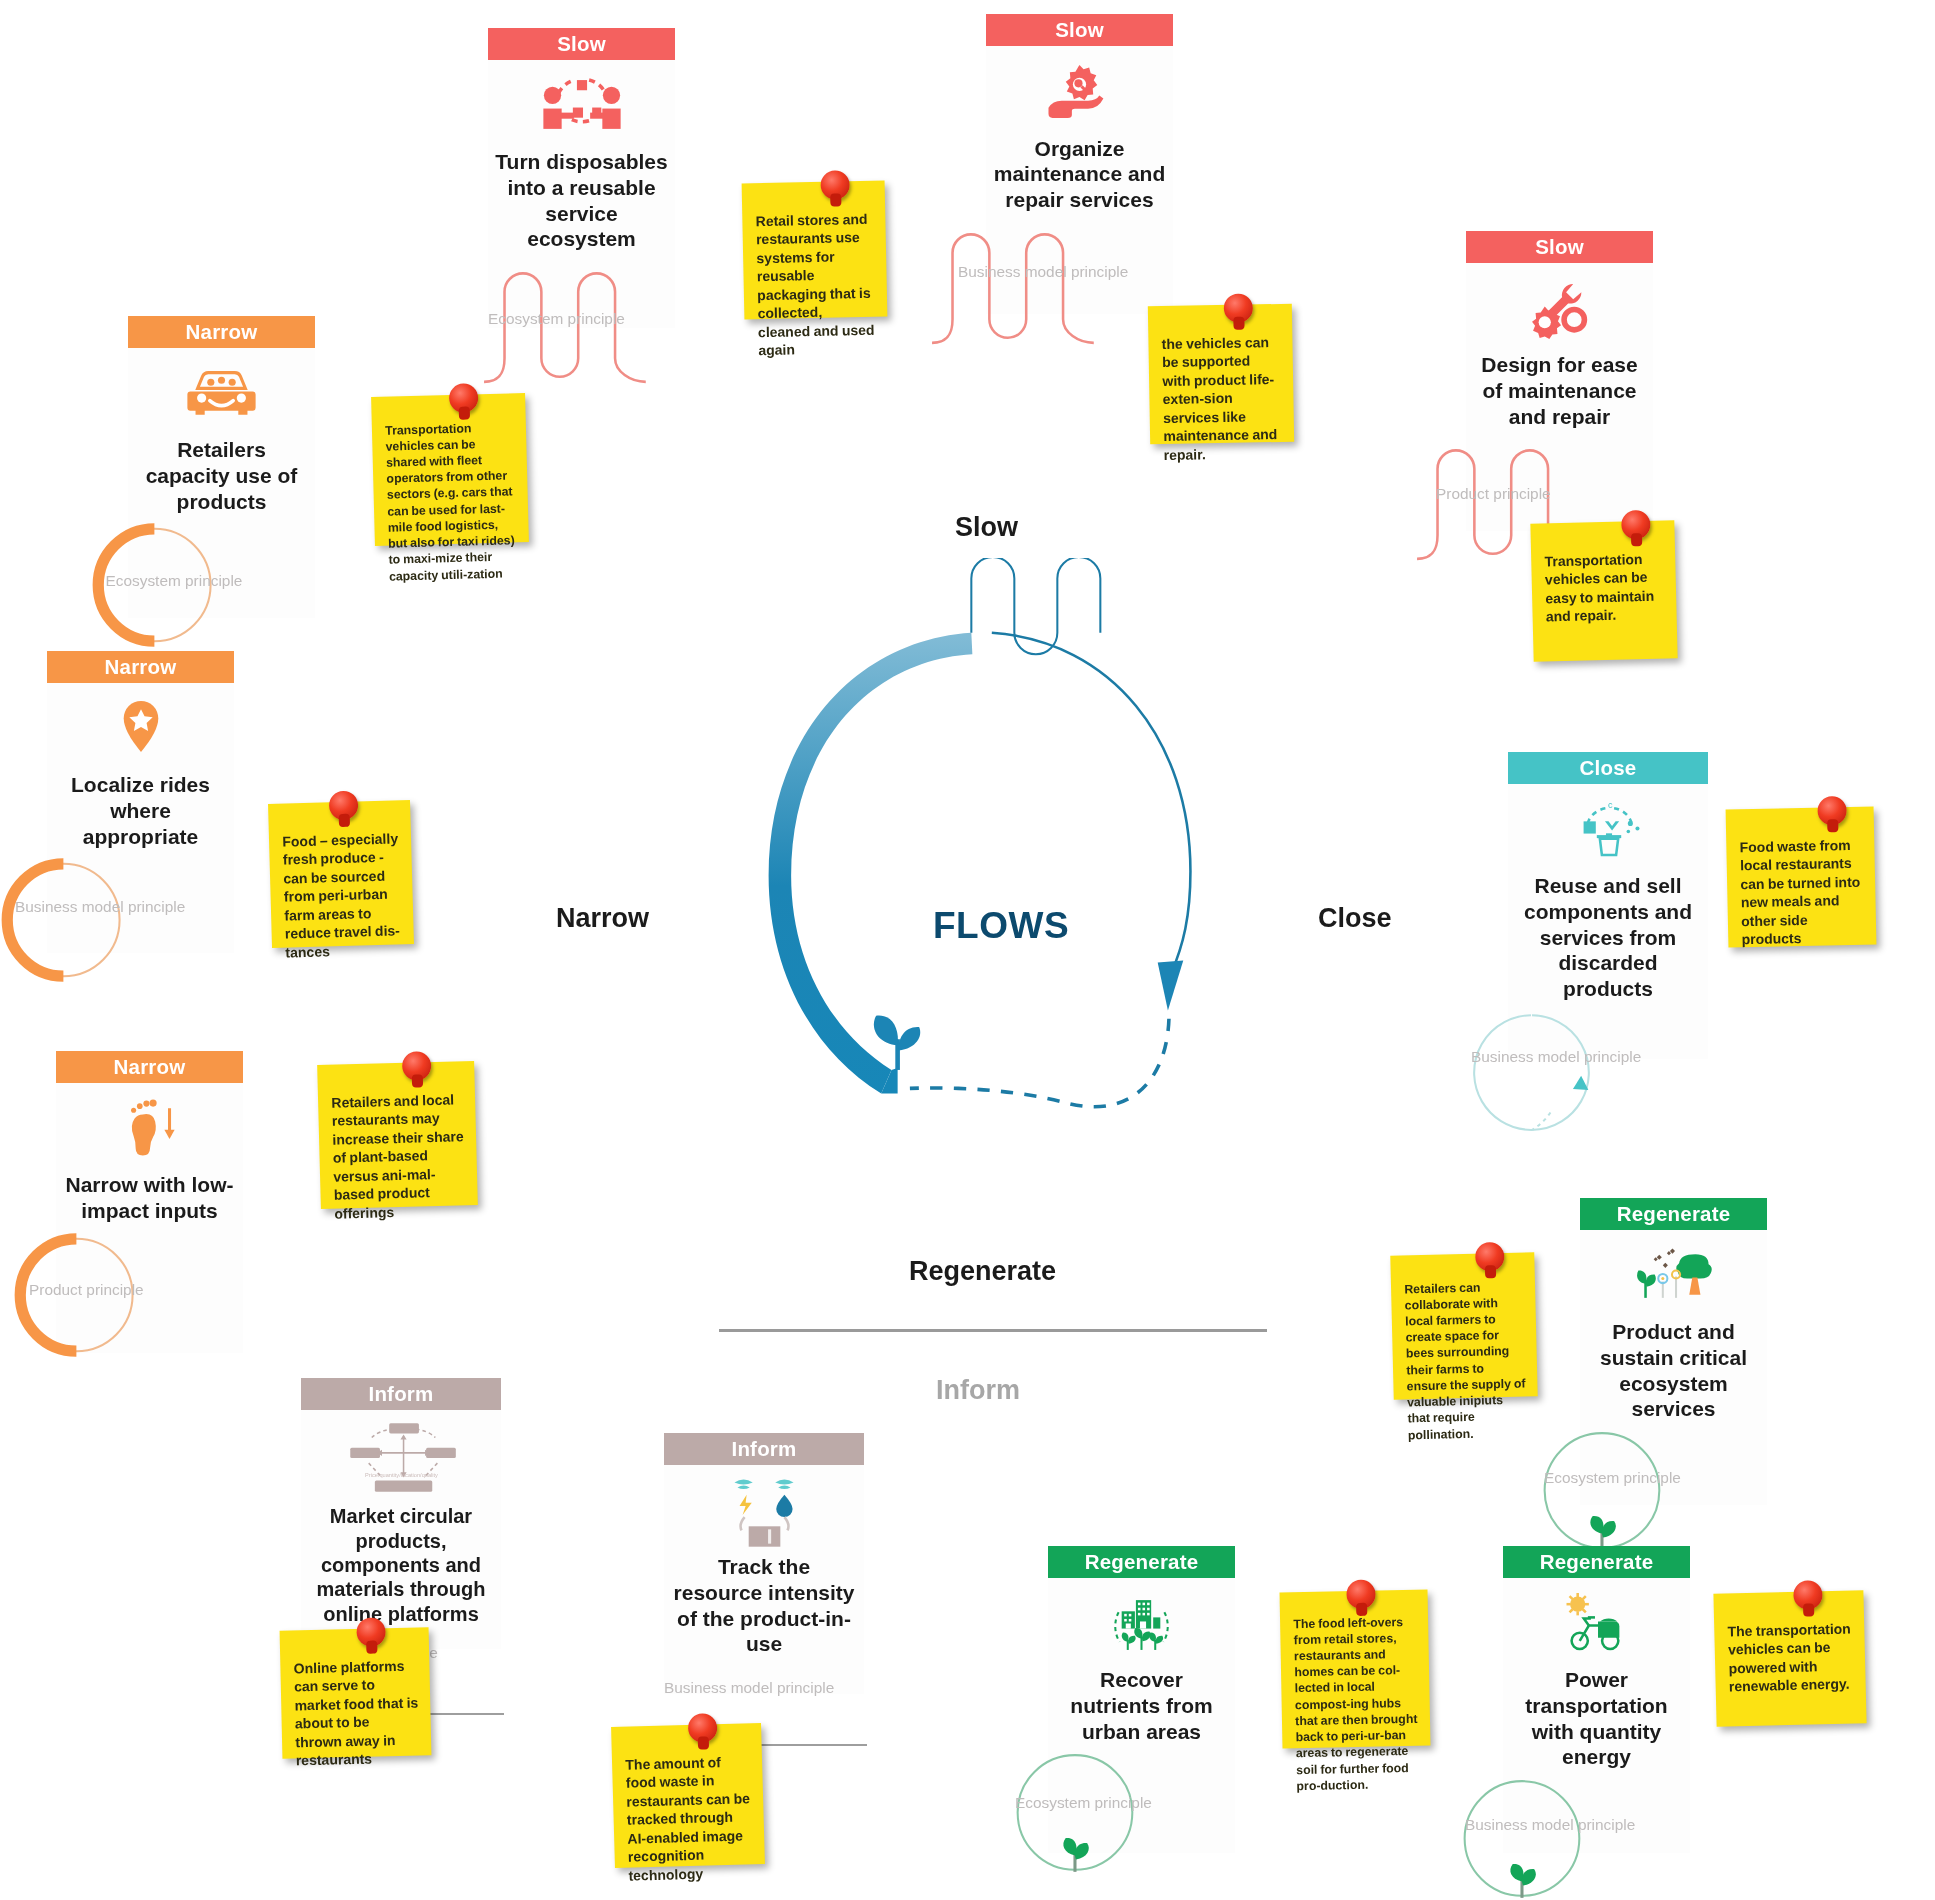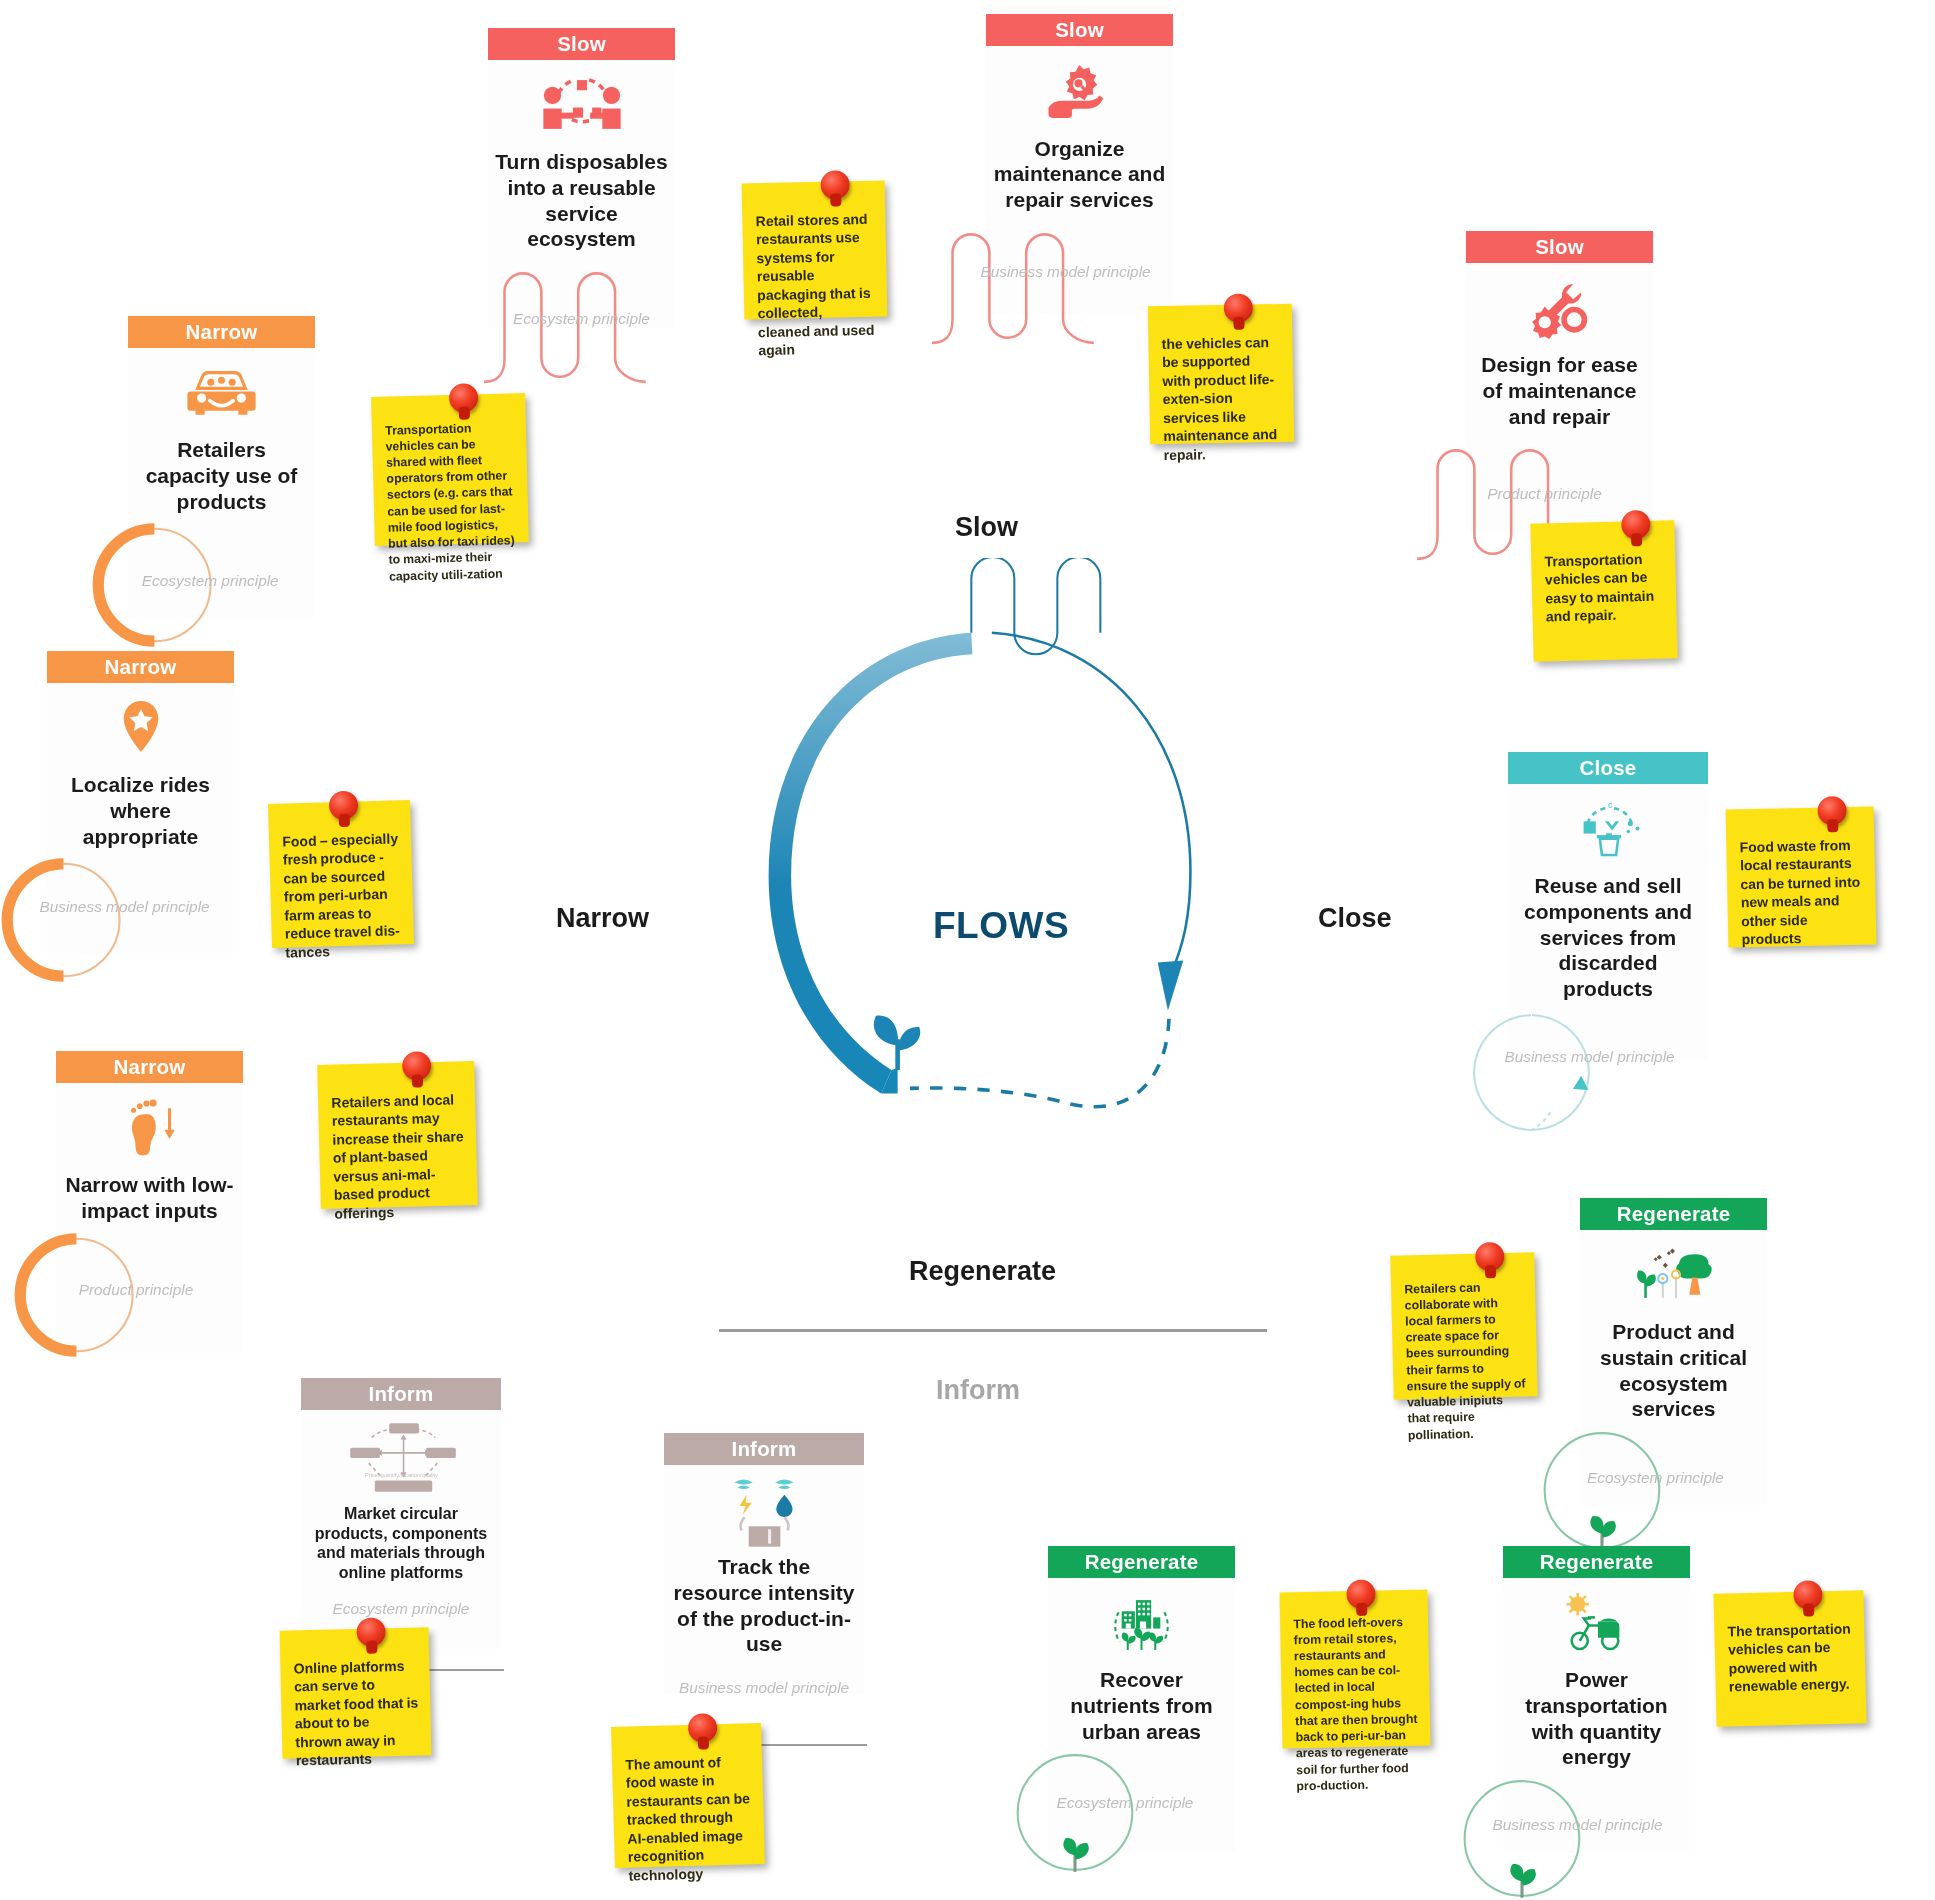--- a/index.html
+++ b/index.html
@@ -22,22 +22,22 @@
     height:77px; display:flex; align-items:center; justify-content:center;
     margin-top:7.2px;
   }
   .card .title {
     text-align:center; font-weight:bold; font-size:21px; line-height:1.22;
     color:#1b1b1b; padding:0 7.2px; margin-top:5.1px;
   }
   .card .motif { position:relative; margin-top:9.2px; height:128px; }
   .card .motif .ptxt {
     position:absolute; left:0; right:0;
-    font-style:italic; font-size:15.4px; line-height:1.2;
-    color:#bfbcbc; text-align:center;
+    font-size:15.4px; line-height:1.2;
+    color:#bfbcbc; 
   }
   .card .motif svg { position:absolute; }
 
   
   .hdr.slow       { background:#f4615f; }
   .hdr.narrow     { background:#f79647; }
   .hdr.close      { background:#45c3c6; }
   .hdr.regenerate { background:#13a558; }
   .hdr.inform     { background:#bcaaa8; }
 
@@ -487,21 +487,21 @@
         </g>
         <g fill="#bcaaa8">
           <path d="M82 58 l-10 6 10 6 z"></path>
             <path d="M166 58 l10 6 -10 6 z"></path>
           <path d="M118 102 l6 10 6 -10 z"></path>
             <path d="M118 38 l6 -10 6 10 z"></path>
         </g>
         <text x="120" y="112" font-size="11" fill="#cbbcba" text-anchor="middle">Price/quantity/location/quality</text>
       </svg>
     </div>
-    <div class="title" style="font-size:16px;">Market circular products, components and materials through online platforms</div>
+    <div class="title" style="font-size:20px;">Market circular products, components and materials through online platforms</div>
     <div class="motif">
       <div class="ptxt" style="top:8.2px;">Ecosystem principle</div>
       <div class="rule"></div>
     </div>
   </div>
 
   <div class="card inform-card" style="left:664px; top:1433px; width:200px; height:261px;">
     <div class="hdr inform">Inform</div>
     <div class="icon-wrap" style="height:77px;">
       <svg width="102" height="72" viewBox="0 0 200 140">

